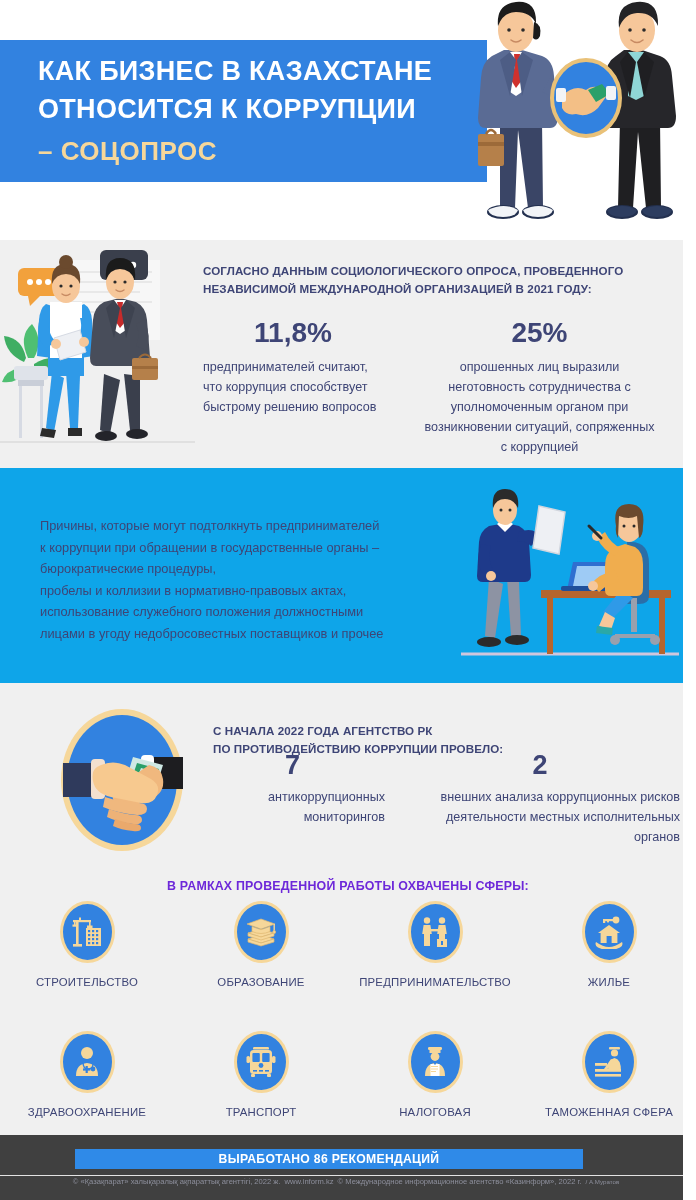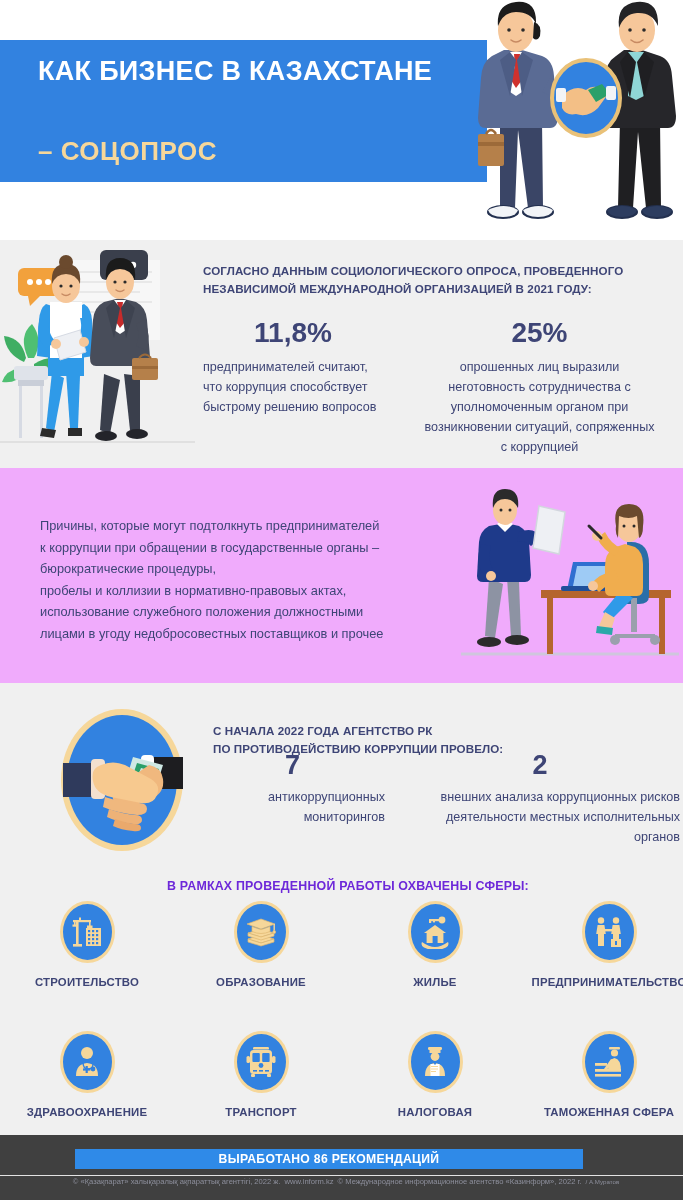--- a/index.html
+++ b/index.html
@@ -51,21 +51,21 @@
     line-height:34px;letter-spacing:0px;
   }
   .stat-col.left .stat-num{text-align:center;}
   .stat-txt{
     margin-top:7px;font-size:12.6px;line-height:20px;color:#3e4576;
   }
   .stat-col.left .stat-txt{text-align:left;}
   .stat-col.right .stat-txt{text-align:center;}
 
   
-  .sec-reasons{position:relative;width:696px;height:215px;background:#f0abfc;}
+  .sec-reasons{position:relative;width:696px;height:215px;background:#0ea5e9;}
   .reasons-txt{
     position:absolute;left:40px;top:47px;width:405px;
     font-size:12.8px;line-height:21.5px;color:#3e4576;
   }
   .reasons-txt .ln{display:block;white-space:nowrap;}
   .reasons-art{position:absolute;left:455px;top:18px;width:230px;height:180px;}
 
   
   .sec-agency{position:relative;width:696px;height:452px;background:#f0f0f0;}
   .agency-lead{
@@ -91,21 +91,21 @@
   .icon-row.r2{top:348px;}
   .icon-cell{flex:1;display:flex;flex-direction:column;align-items:center;}
   .icon-badge{
     width:55px;height:62px;border-radius:50%;
     background:#3282e0;border:3px solid #f6d79a;
     display:flex;align-items:center;justify-content:center;
     box-sizing:border-box;
   }
   .icon-badge svg{display:block;}
   .icon-label{
-    margin-top:13px;font-size:11.4px;font-weight:bold;letter-spacing:.2px;
+    margin-top:13px;font-size:11.4px;font-weight:normal;letter-spacing:.2px;
     color:#3e4576;text-transform:uppercase;text-align:center;white-space:nowrap;
   }
 
   
   .sec-banner{position:relative;width:696px;height:65px;background:#404040;}
   .banner{
     position:absolute;left:75px;top:14px;width:508px;height:20px;
     background:#2f8ae8;color:#ffffff;
     font-size:12.2px;font-weight:bold;letter-spacing:.3px;
     display:flex;align-items:center;justify-content:center;
@@ -123,20 +123,21 @@
 </head>
 <body>
 
 <div class="page">
 
   <section class="sec-header">
     <div class="header-band"></div>
 
     <div class="header-title">
       <span class="l1">КАК БИЗНЕС В КАЗАХСТАНЕ</span>
+      <span class="l2">ОТНОСИТСЯ К КОРРУПЦИИ</span>
     </div>
     <div class="header-sub">– СОЦОПРОС</div>
 
     <svg class="hdr-art" viewBox="0 0 226 240">
 
       <path d="M30 120 L30 208 L45 208 L48 130 L58 208 L73 208 L72 120 Z" fill="#3a4566"></path>
 
       <ellipse cx="33" cy="212" rx="16" ry="7" fill="#23304f"></ellipse>
       <ellipse cx="68" cy="212" rx="16" ry="7" fill="#23304f"></ellipse>
       <path d="M18 210 q16 -8 30 0 q-2 7 -15 7 q-13 0 -15 -7Z" fill="#f2f4f7"></path>
@@ -472,49 +473,49 @@
             </g>
           </svg>
         </div>
         <div class="icon-label">ОБРАЗОВАНИЕ</div>
       </div>
 
       <div class="icon-cell">
         <div class="icon-badge">
           <svg width="34" height="34" viewBox="0 0 34 34">
             <g fill="#f6d79a">
-              <circle cx="24" cy="5" r="3.4"></circle>
-              <rect x="11" y="4" width="12" height="2.2"></rect>
-              <rect x="11" y="4" width="2.2" height="4"></rect>
-              <rect x="15" y="4" width="2" height="3.4"></rect>
-              <path d="M17 10 l11 8 l-2.6 0 l0 10 l-16.8 0 l0 -10 l-2.6 0 Z"></path>
-              <path d="M4 27 q7 5 13 5 q6 0 13 -5 q1.6 3.5 -2 5.5 q-5 2.5 -11 2.5 q-6 0 -11 -2.5 q-3.6 -2 -2 -5.5 Z"></path>
-            </g>
-            <rect x="14.6" y="21" width="5" height="7" fill="#3282e0"></rect>
-          </svg>
-        </div>
-        <div class="icon-label">ЖИЛЬЕ</div>
-      </div>
-
-      <div class="icon-cell">
-        <div class="icon-badge">
-          <svg width="34" height="34" viewBox="0 0 34 34">
-            <g fill="#f6d79a">
               <circle cx="9" cy="5.5" r="3.2"></circle>
               <path d="M5.6 10 l6.8 0 l1.4 9 l-1.8 0 l0 12 l-6 0 l0 -12 l-1.8 0 Z"></path>
               <circle cx="24" cy="5.5" r="3.2"></circle>
               <path d="M20.6 10 l6.8 0 l1.4 9 l-1.8 0 l0 6 l-6 0 l0 -6 l-1.8 0 Z"></path>
               <path d="M12 14 l10 0 l0 2.4 l-10 0 Z"></path>
               <rect x="19" y="24" width="10" height="8"></rect>
               <rect x="22" y="21.5" width="4" height="2"></rect>
             </g>
             <rect x="23" y="26" width="2" height="4" fill="#3282e0"></rect>
           </svg>
         </div>
         <div class="icon-label">ПРЕДПРИНИМАТЕЛЬСТВО</div>
+      </div>
+
+      <div class="icon-cell">
+        <div class="icon-badge">
+          <svg width="34" height="34" viewBox="0 0 34 34">
+            <g fill="#f6d79a">
+              <circle cx="24" cy="5" r="3.4"></circle>
+              <rect x="11" y="4" width="12" height="2.2"></rect>
+              <rect x="11" y="4" width="2.2" height="4"></rect>
+              <rect x="15" y="4" width="2" height="3.4"></rect>
+              <path d="M17 10 l11 8 l-2.6 0 l0 10 l-16.8 0 l0 -10 l-2.6 0 Z"></path>
+              <path d="M4 27 q7 5 13 5 q6 0 13 -5 q1.6 3.5 -2 5.5 q-5 2.5 -11 2.5 q-6 0 -11 -2.5 q-3.6 -2 -2 -5.5 Z"></path>
+            </g>
+            <rect x="14.6" y="21" width="5" height="7" fill="#3282e0"></rect>
+          </svg>
+        </div>
+        <div class="icon-label">ЖИЛЬЕ</div>
       </div>
     </div>
 
     <div class="icon-row r2">
 
       <div class="icon-cell">
         <div class="icon-badge">
           <svg width="34" height="34" viewBox="0 0 34 34">
             <g fill="#f6d79a">
               <circle cx="17" cy="8" r="6"></circle>

